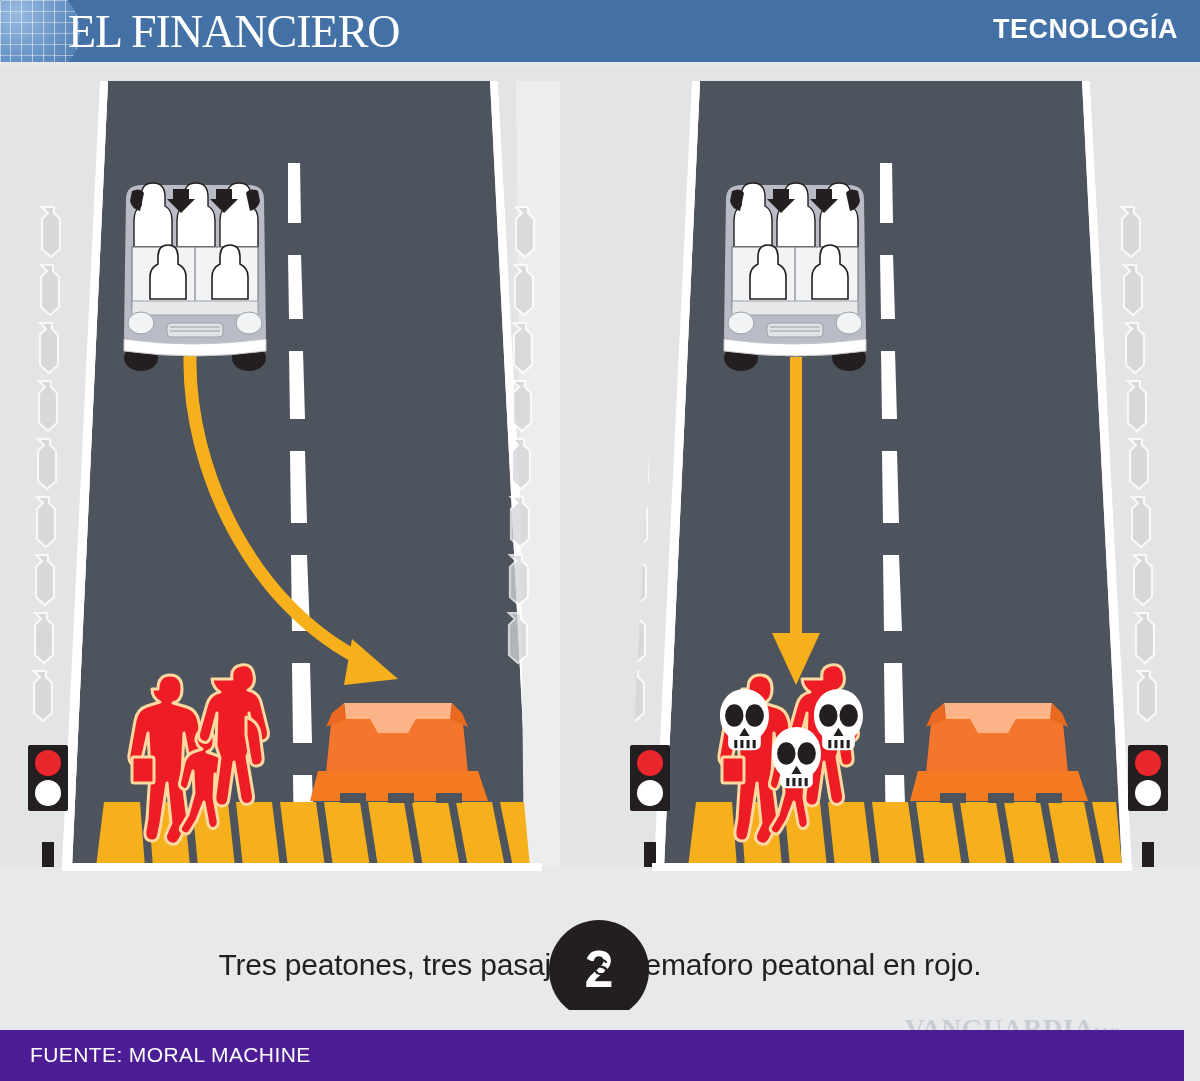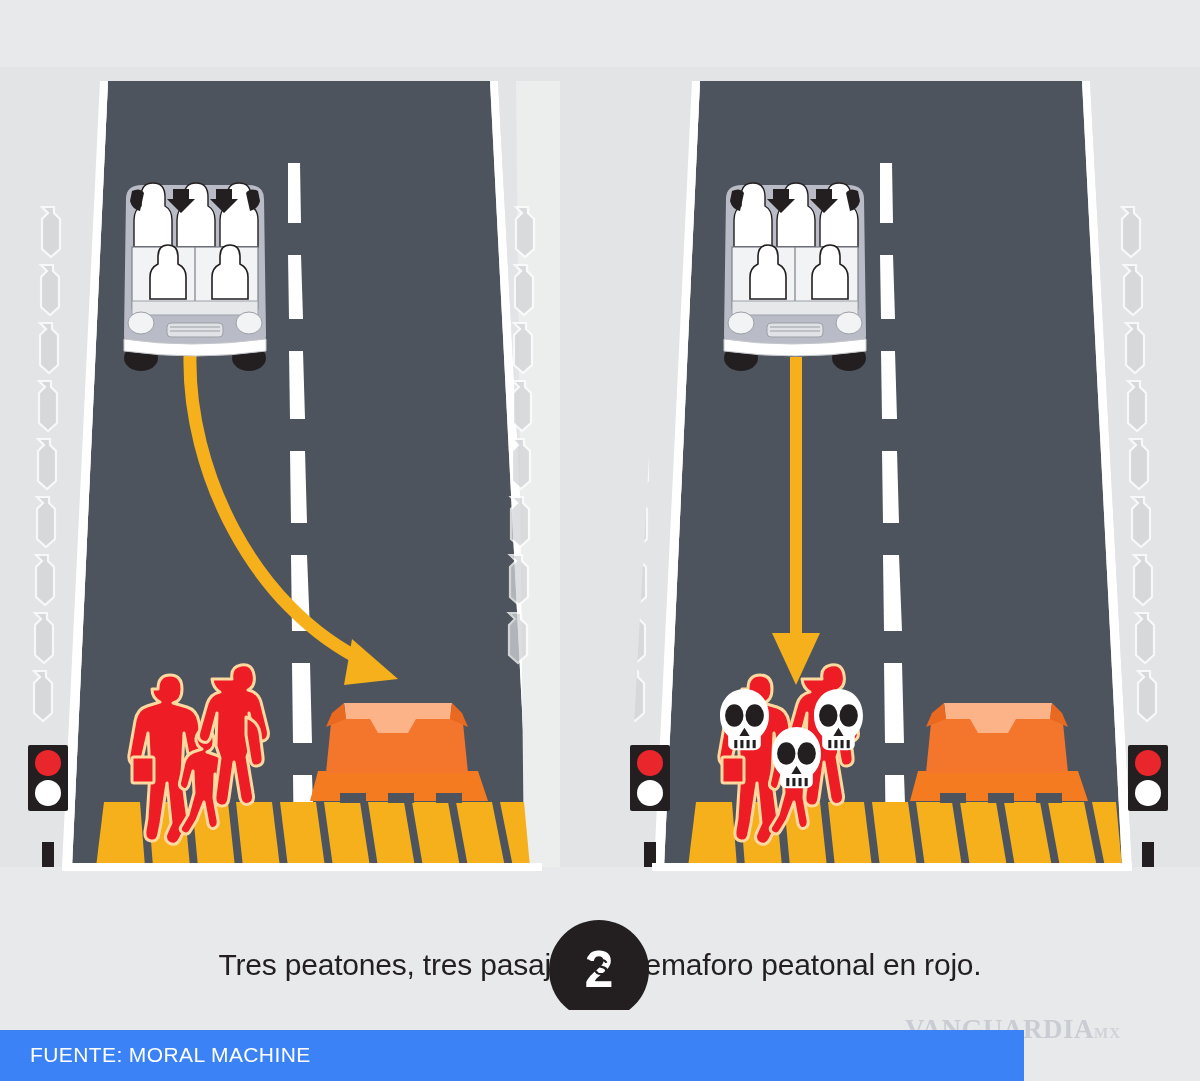--- a/index.html
+++ b/index.html
@@ -69,33 +69,38 @@
   
   .watermark{
     position:absolute;left:905px;top:1014px;width:280px;height:34px;
     font-family:"Liberation Serif", serif;font-weight:bold;font-size:27px;
     color:#c9cdd3;letter-spacing:.5px;white-space:nowrap;
   }
   .watermark .mx{font-size:15px;letter-spacing:1px;color:#cfd3d8;}
 
   
   .footer{
-    position:absolute;left:0;top:1030px;width:1024px;height:51px;background:#3b82f6;text-align:right;
+    position:absolute;left:0;top:1030px;width:1184px;height:51px;background:#4c1d95;text-align:right;
   }
   .footer-text{
     position:absolute;left:30px;top:13px;
     color:#ffffff;font-size:21px;letter-spacing:.4px;
     font-family:"Liberation Sans", sans-serif;
   }
 </style>
 </head>
 <body>
 
 <div class="page">
 
+  <div class="header">
+    <div class="globe"></div>
+    <div class="brand">EL FINANCIERO</div>
+    <div class="section-tag">TECNOLOGÍA</div>
+  </div>
   <div class="header-underline"></div>
 
   <div class="stage">
 
     <svg class="scene-svg" width="1200" height="943" viewBox="0 0 1200 943">
       <defs>
 
         <g id="railseg">
           <path d="M0,0 L12,0 L12,6 L18,12 L18,42 L9,50 L0,42 L0,12 L6,6 Z" fill="#d2d4d7" stroke="#ffffff" stroke-width="2.2"></path>
         </g>

